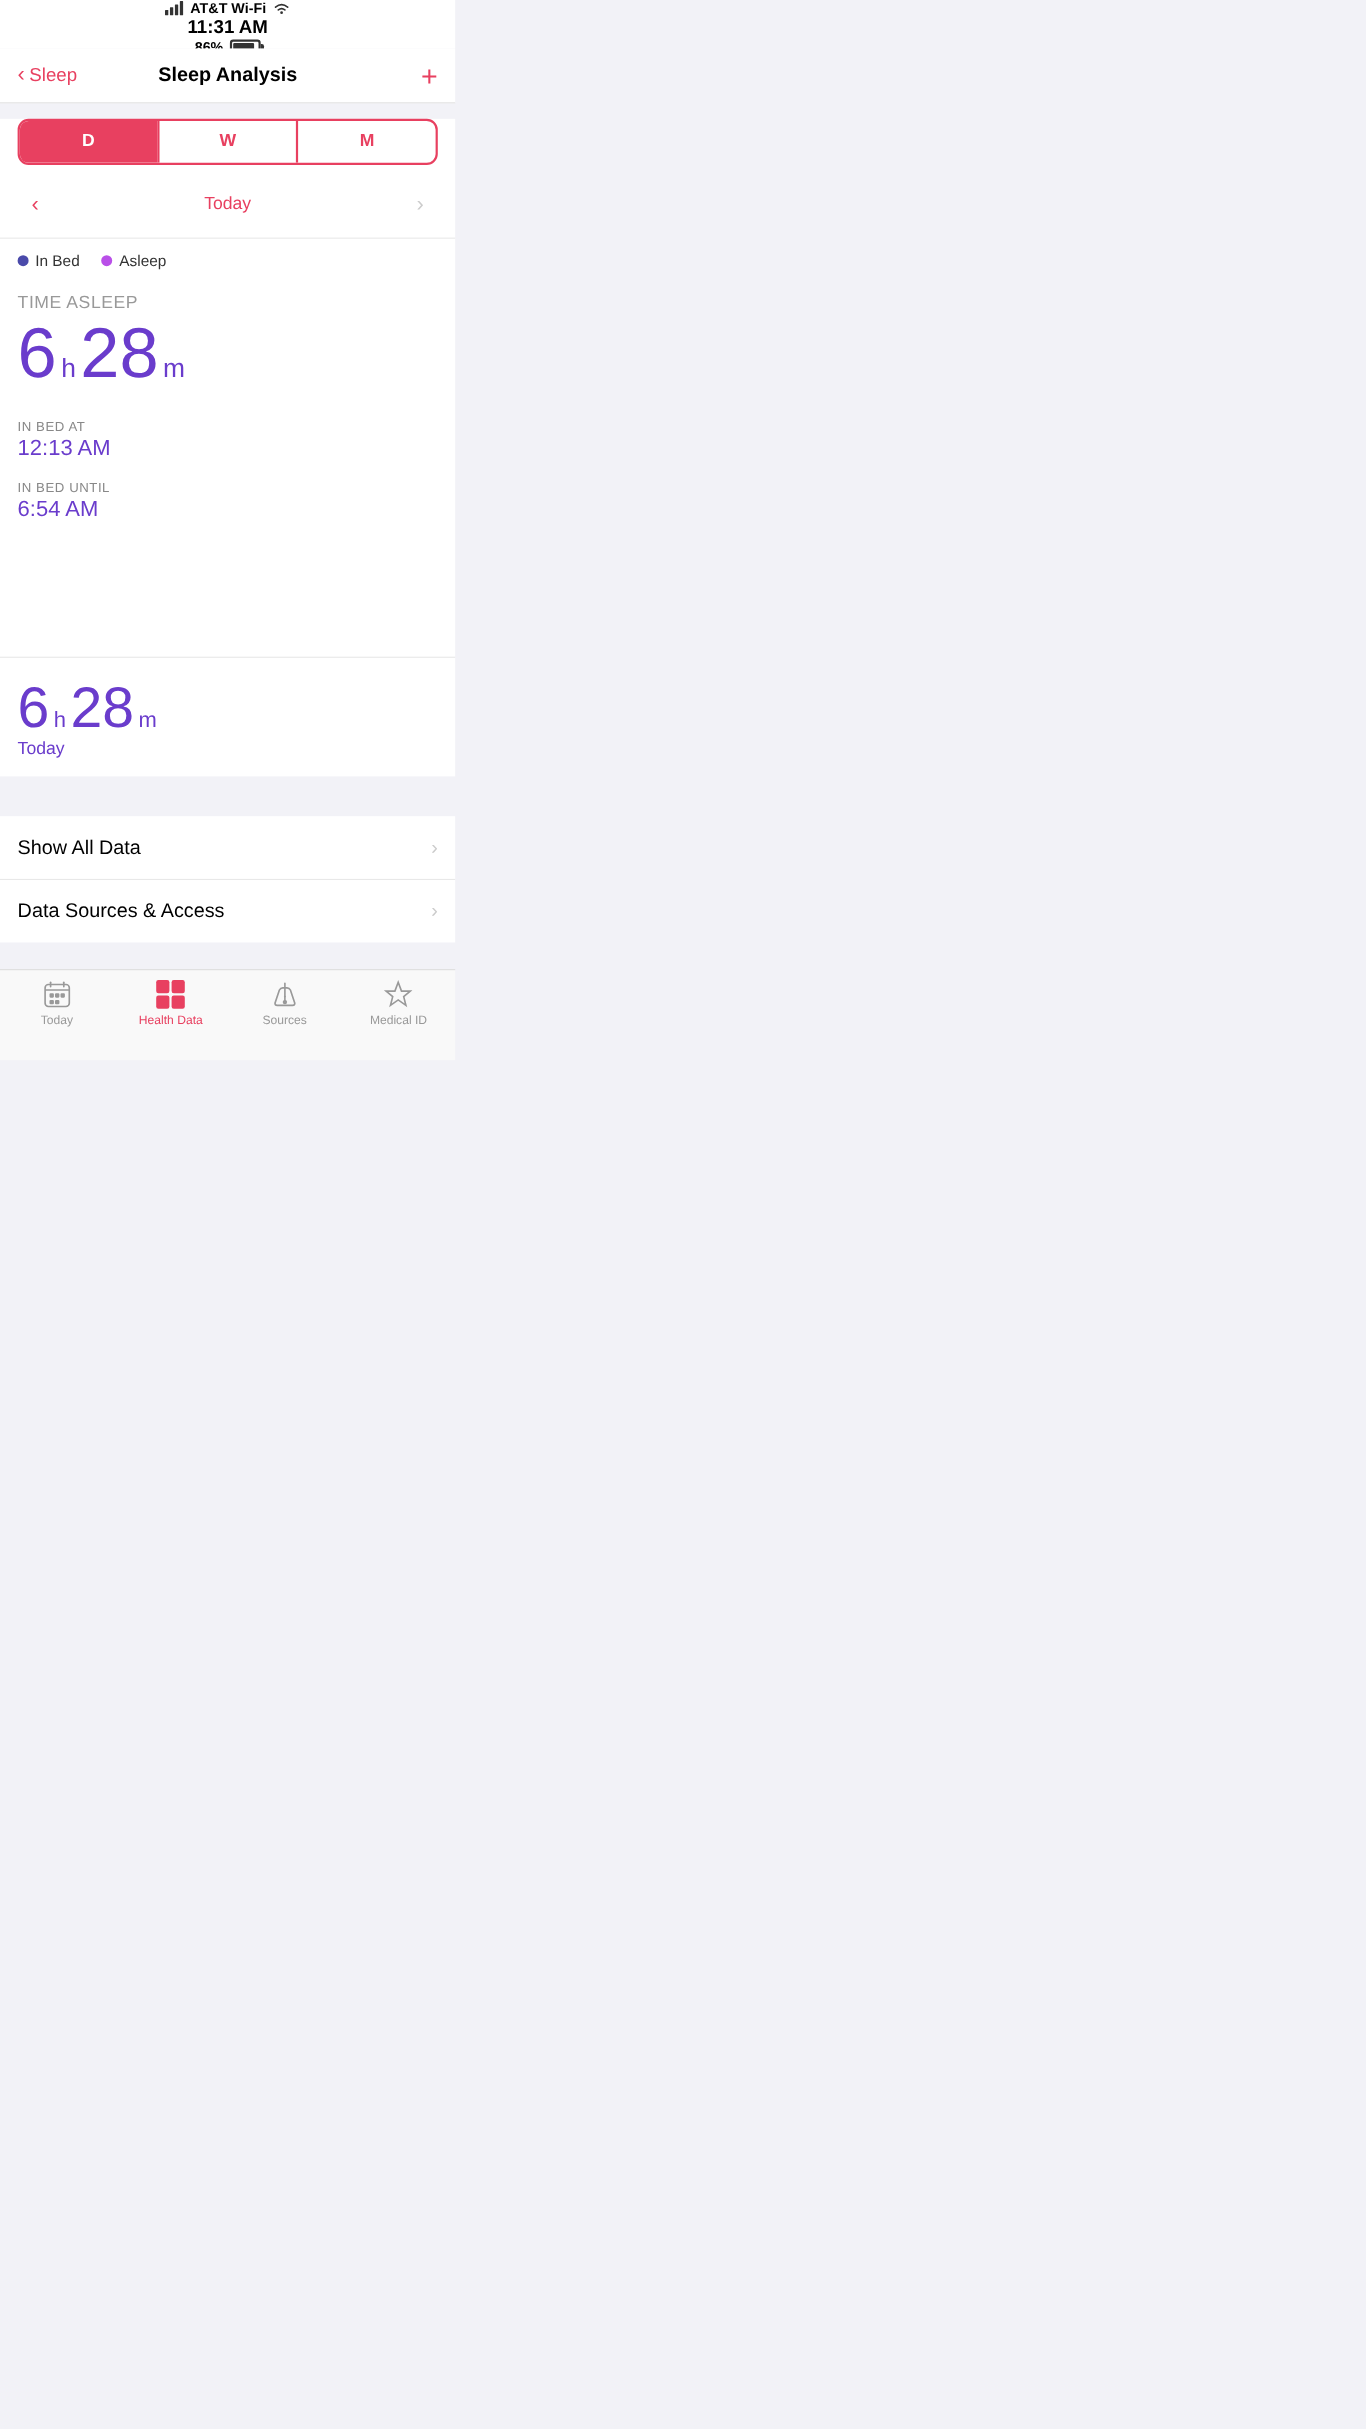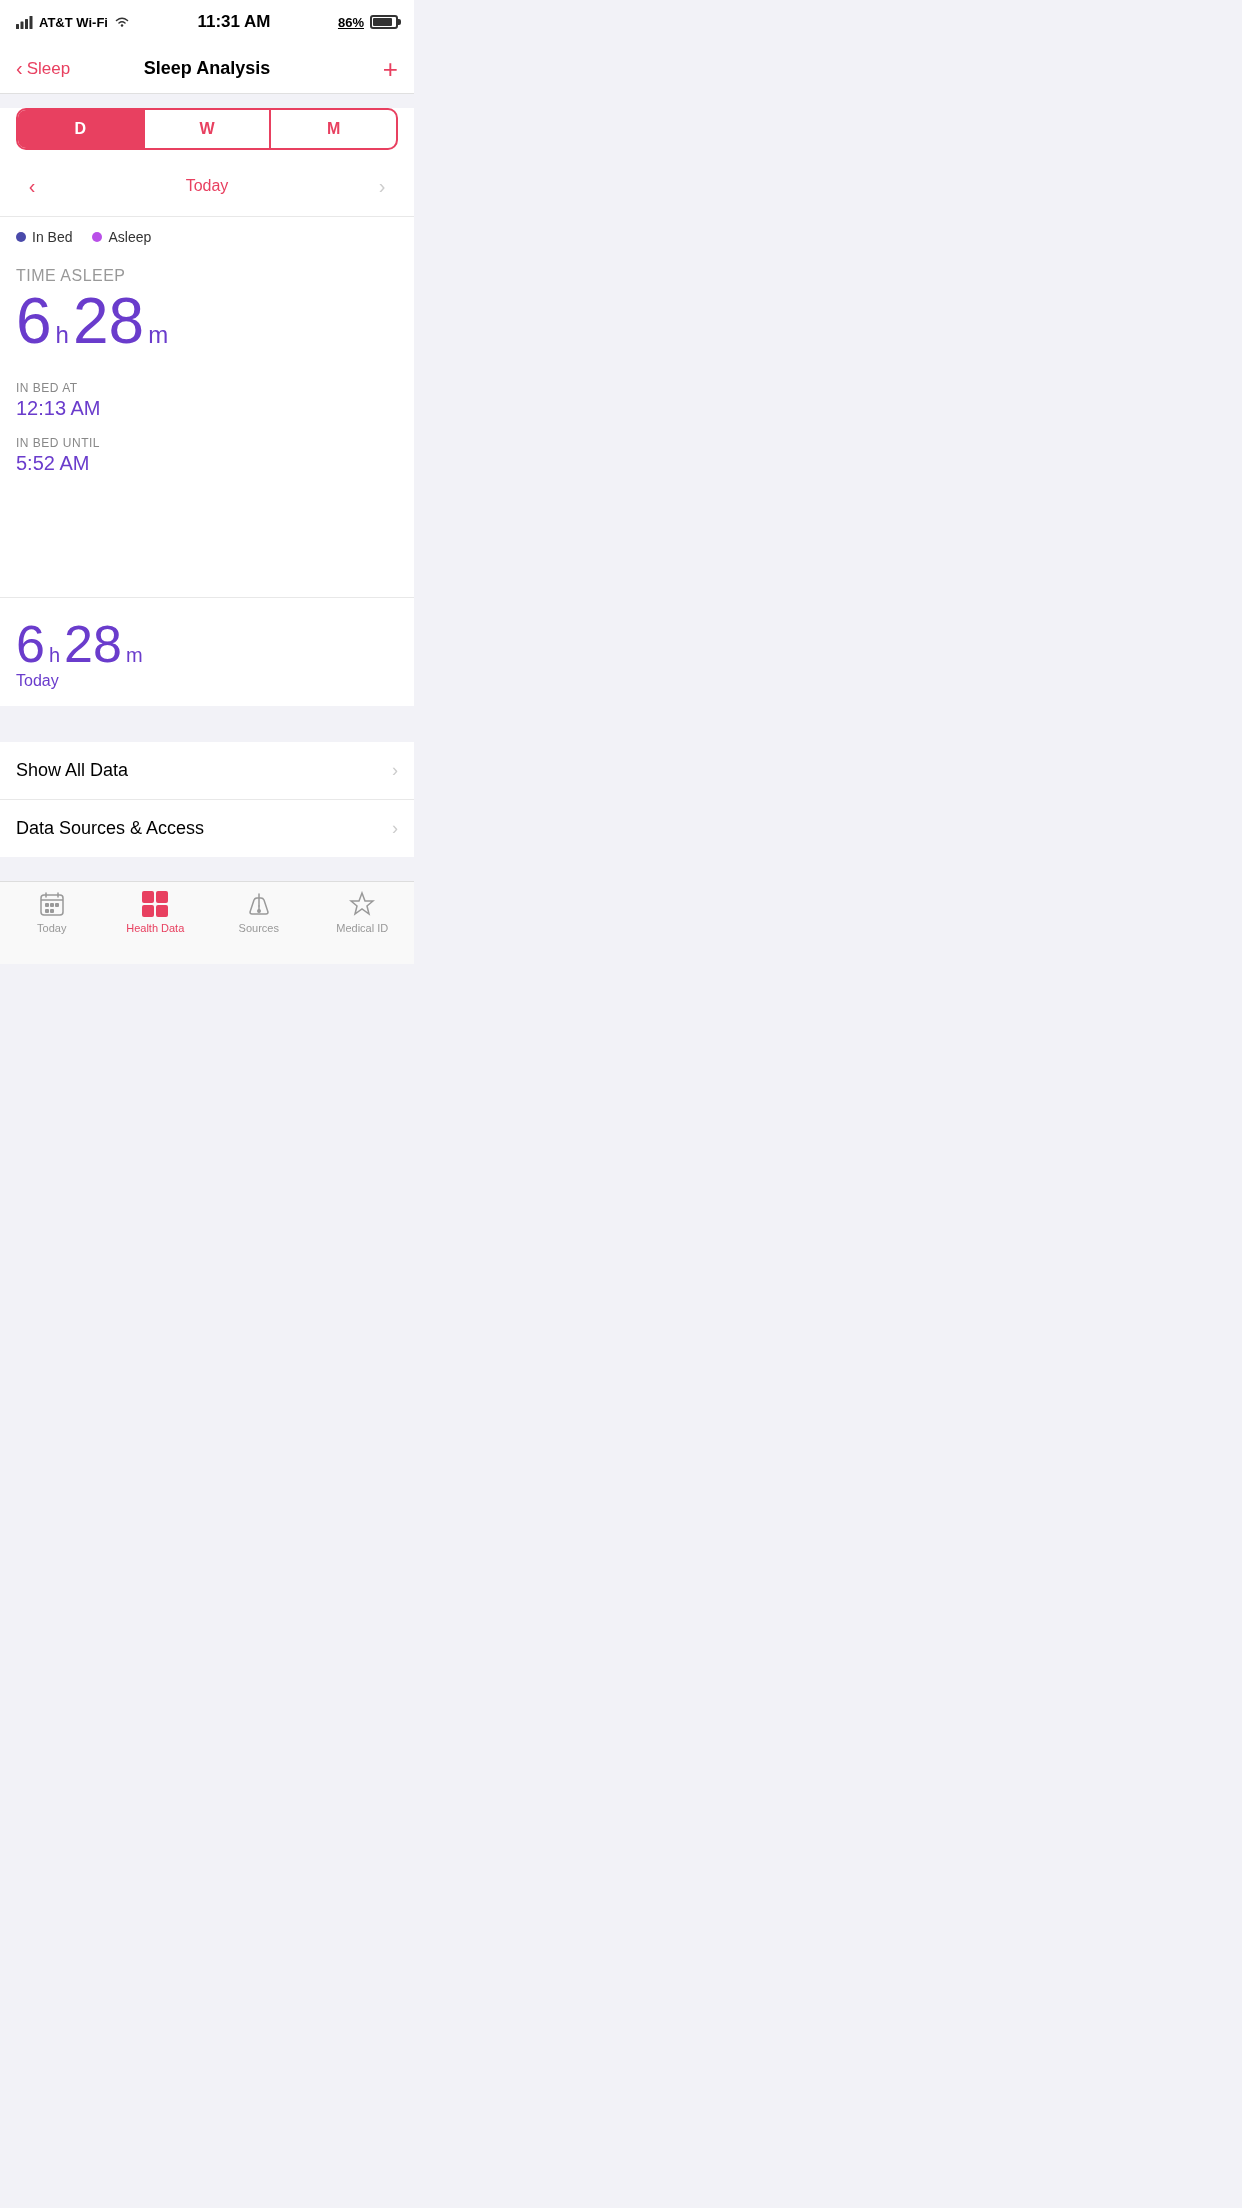--- a/index.html
+++ b/index.html
@@ -16,20 +16,21 @@
     
     .status-bar {
       background: #fff;
       height: 44px;
       display: flex;
       align-items: center;
       justify-content: space-between;
       padding: 0 16px;
       font-size: 15px;
       font-weight: 600;
+      flex-direction: column;
     }
     .status-left { display: flex; align-items: center; gap: 6px; font-size: 13px; font-weight: 600; }
     .status-center { font-size: 17px; font-weight: 600; }
     .status-right { display: flex; align-items: center; gap: 6px; font-size: 13px; font-weight: 600; text-decoration: underline; }
     .battery-icon {
       display: inline-flex; align-items: center;
       border: 2px solid #333; border-radius: 3px; padding: 1px;
       width: 28px; height: 14px; position: relative;
     }
     .battery-fill {
@@ -422,21 +423,21 @@
         <span class="stat-unit">m</span>
       </div>
 
       <div class="stat-row">
         <div class="stat-row-label">IN BED AT</div>
         <div class="stat-row-value">12:13 AM</div>
       </div>
 
       <div class="stat-row">
         <div class="stat-row-label">IN BED UNTIL</div>
-        <div class="stat-row-value">5:52 AM</div>
+        <div class="stat-row-value">6:54 AM</div>
       </div>
     </div>
 
   </div>
 
   <div class="summary-section">
     <div class="summary-time-large">
       <span class="summary-hours">6</span>
       <span class="summary-unit">h</span>
       <span class="summary-mins">28</span>

